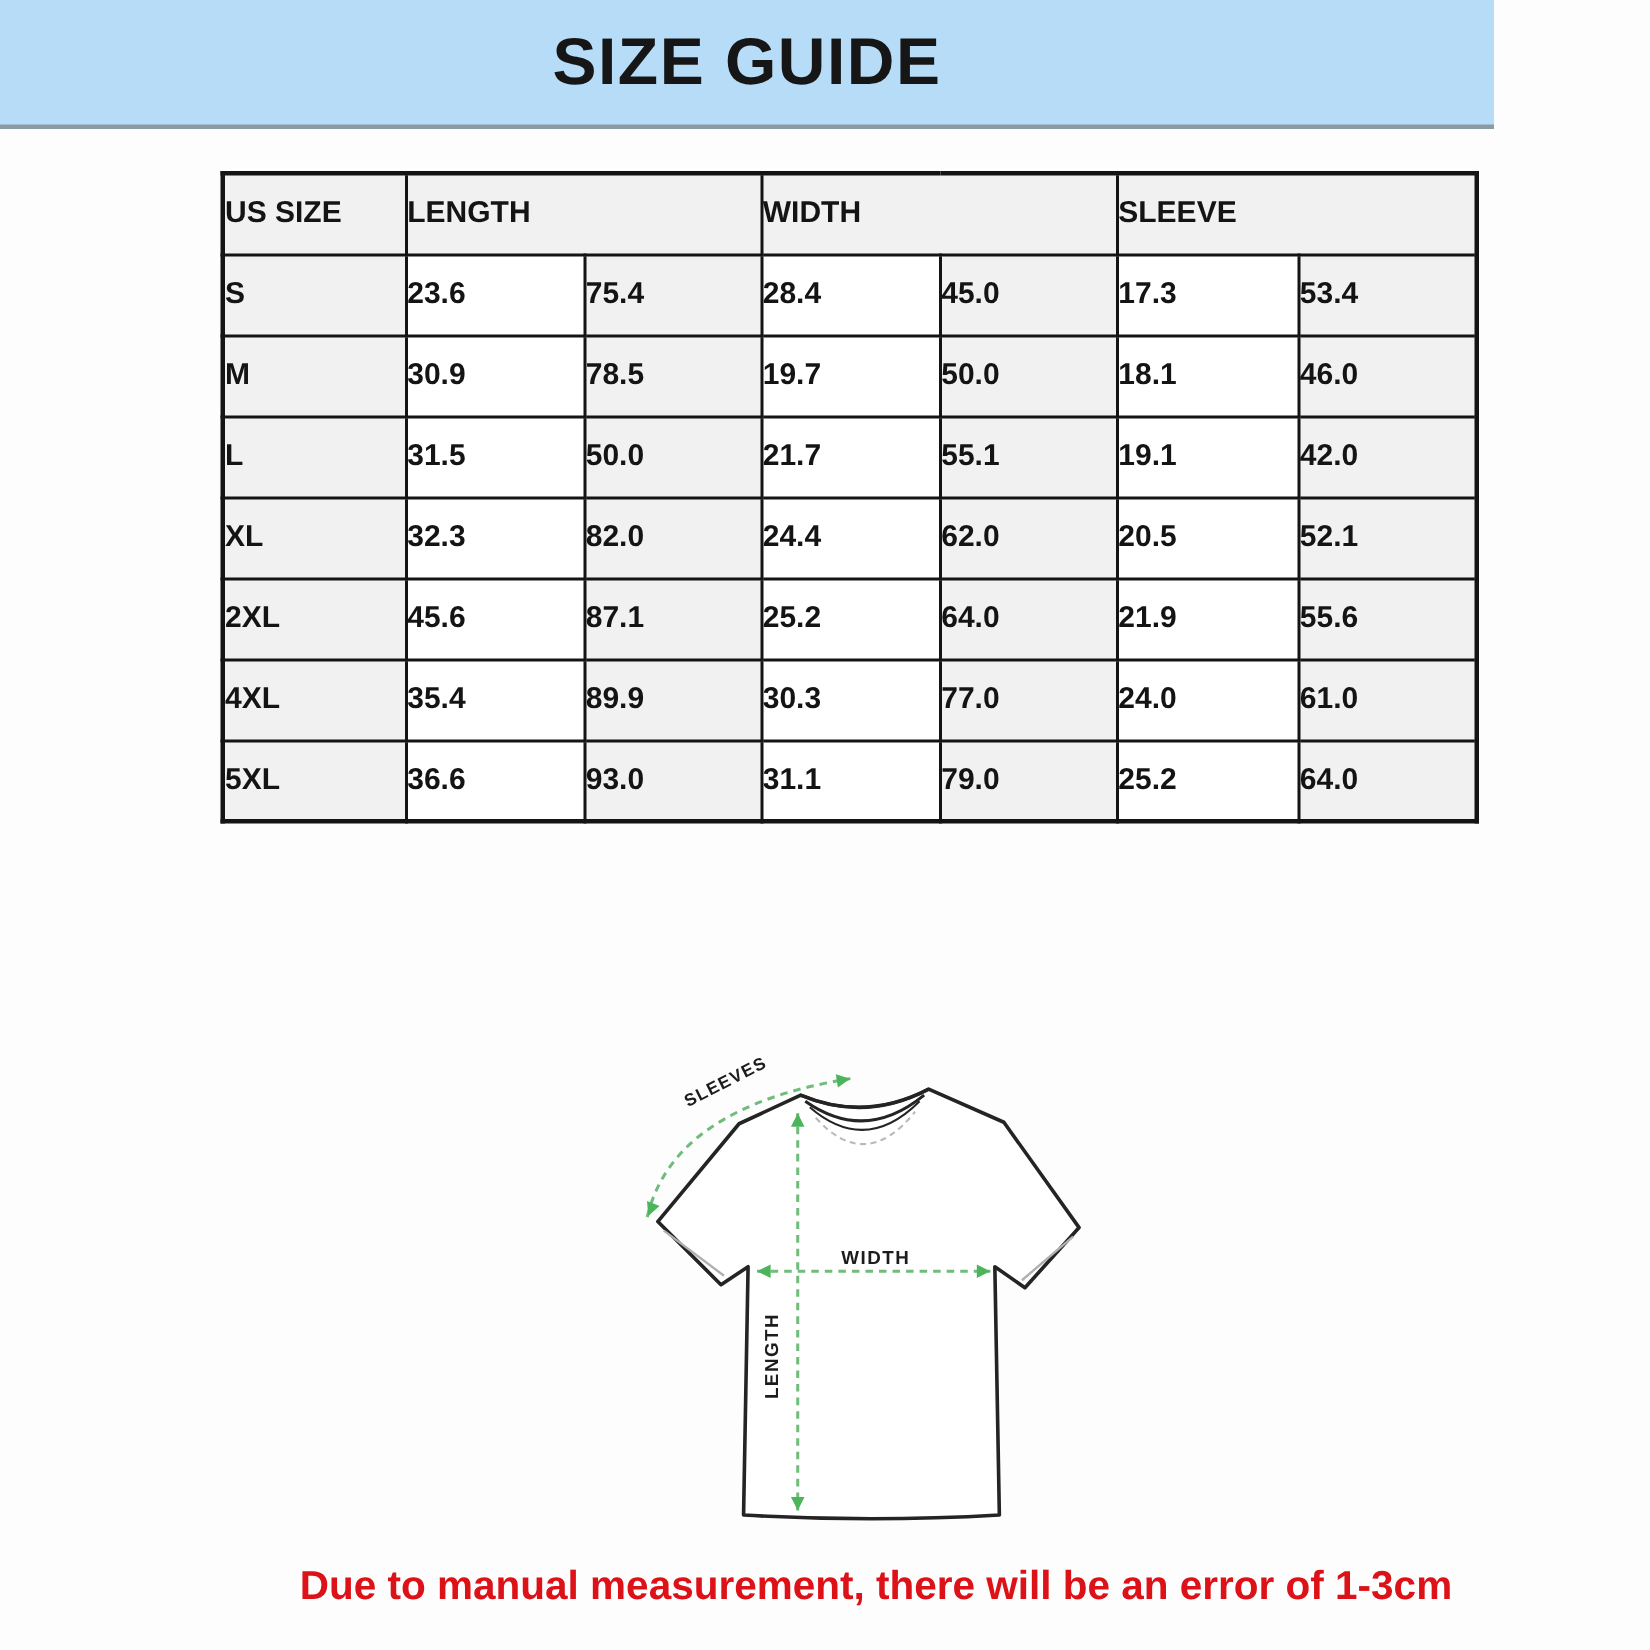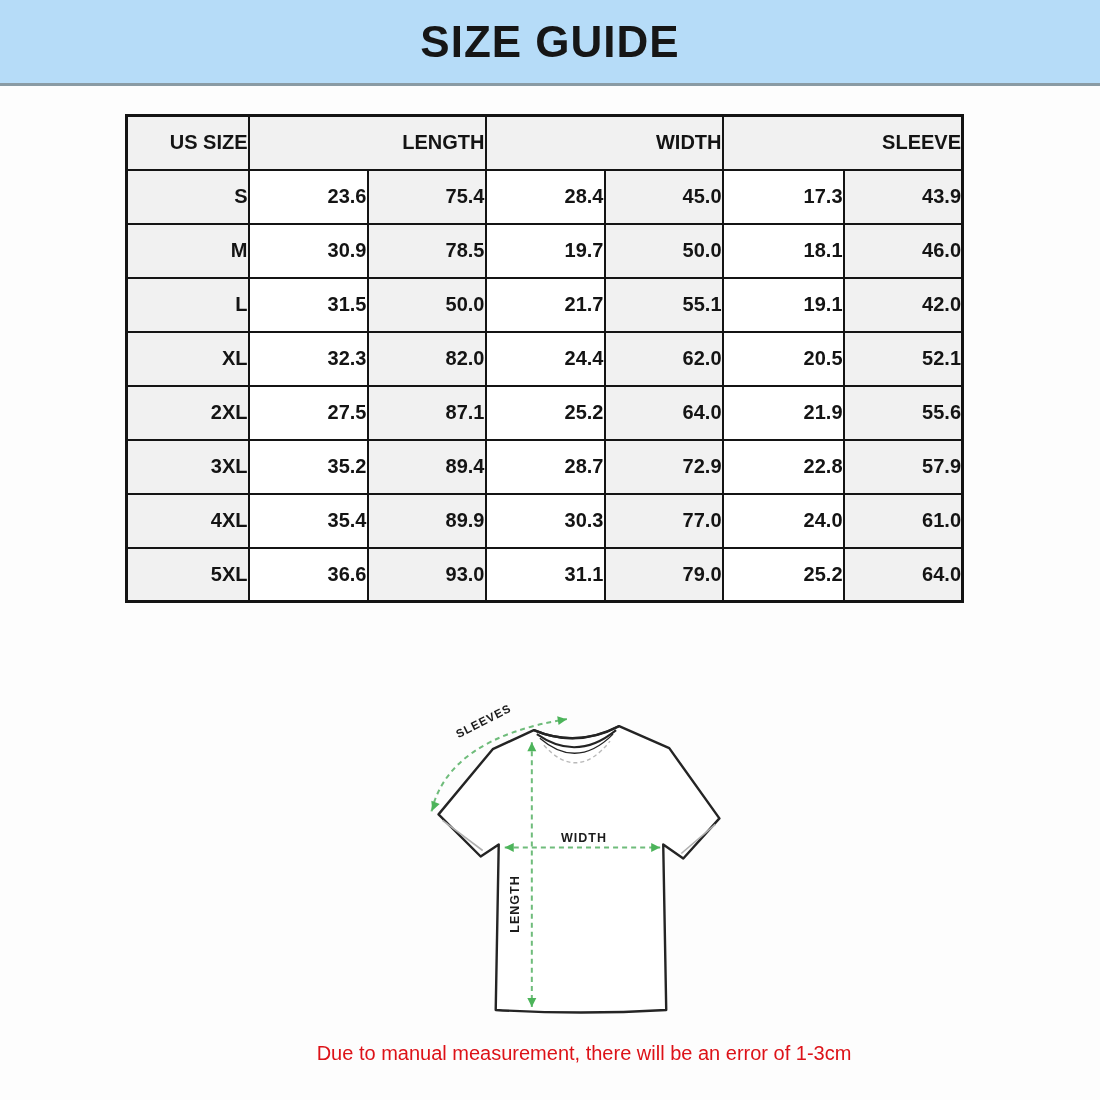--- a/index.html
+++ b/index.html
@@ -1,41 +1,41 @@
 <!DOCTYPE html>
 <html><head>
 <meta charset="utf-8">
 <style>
   * { margin:0; padding:0; box-sizing:border-box; }
   html,body { width:1100px; height:1100px; background:#ffffff;
               font-family:"Liberation Sans", sans-serif; }
   .stage { position:relative; width:1100px; height:1100px; overflow:hidden; background:#fdfdfd; }
 
   
-  .banner { position:absolute; left:0; top:0; width:1100px; height:86px;
+  .banner { position:absolute; left:0; top:0; width:996px; height:86px;
             background:#b6dcf8; border-bottom:3px solid #8a9ba4; }
   .banner h1 { text-align:center; line-height:84px; font-size:44px; font-weight:800;
                letter-spacing:1px; color:#161616; }
 
   
-  table.size-table { position:absolute; left:125px; top:114px; width:836px;
+  table.size-table { position:absolute; left:147px; top:114px; width:836px;
     border-collapse:collapse; table-layout:fixed; border:3px solid #141414;
-    font-weight:bold; color:#141414; text-align:right; }
+    font-weight:bold; color:#141414; text-align:left; }
   .size-table th, .size-table td { border:2px solid #141414; height:54px;
     font-size:20px; font-weight:bold; padding:0; }
   .c-gray  { background:#f1f1f1; }
   .c-white { background:#ffffff; }
 
   
   .diagram { position:absolute; left:388px; top:692px; width:402px; height:326px; }
   .diagram text { font-family:"Liberation Sans", sans-serif; font-weight:bold; fill:#1c1c1c; }
 
   
   .footnote { position:absolute; left:0; top:1042px; width:1096px; padding-left:72px;
-              text-align:center; font-size:20px; font-weight:normal; color:#dd1218; }
+              text-align:center; font-size:27px; font-weight:bold; color:#dd1218; }
 </style>
 </head>
 <body>
 
 <div class="stage">
 
   <header class="banner">
     <h1>SIZE GUIDE</h1>
   </header>
 
@@ -58,21 +58,21 @@
       </tr>
     </thead>
     <tbody>
       <tr>
         <th class="c-gray">S</th>
         <td class="c-white">23.6</td>
         <td class="c-gray">75.4</td>
         <td class="c-white">28.4</td>
         <td class="c-gray">45.0</td>
         <td class="c-white">17.3</td>
-        <td class="c-gray">43.9</td>
+        <td class="c-gray">53.4</td>
       </tr>
       <tr>
         <th class="c-gray">M</th>
         <td class="c-white">30.9</td>
         <td class="c-gray">78.5</td>
         <td class="c-white">19.7</td>
         <td class="c-gray">50.0</td>
         <td class="c-white">18.1</td>
         <td class="c-gray">46.0</td>
       </tr>
@@ -89,35 +89,26 @@
         <th class="c-gray">XL</th>
         <td class="c-white">32.3</td>
         <td class="c-gray">82.0</td>
         <td class="c-white">24.4</td>
         <td class="c-gray">62.0</td>
         <td class="c-white">20.5</td>
         <td class="c-gray">52.1</td>
       </tr>
       <tr>
         <th class="c-gray">2XL</th>
-        <td class="c-white">27.5</td>
+        <td class="c-white">45.6</td>
         <td class="c-gray">87.1</td>
         <td class="c-white">25.2</td>
         <td class="c-gray">64.0</td>
         <td class="c-white">21.9</td>
         <td class="c-gray">55.6</td>
-      </tr>
-      <tr>
-        <th class="c-gray">3XL</th>
-        <td class="c-white">35.2</td>
-        <td class="c-gray">89.4</td>
-        <td class="c-white">28.7</td>
-        <td class="c-gray">72.9</td>
-        <td class="c-white">22.8</td>
-        <td class="c-gray">57.9</td>
       </tr>
       <tr>
         <th class="c-gray">4XL</th>
         <td class="c-white">35.4</td>
         <td class="c-gray">89.9</td>
         <td class="c-white">30.3</td>
         <td class="c-gray">77.0</td>
         <td class="c-white">24.0</td>
         <td class="c-gray">61.0</td>
       </tr>

